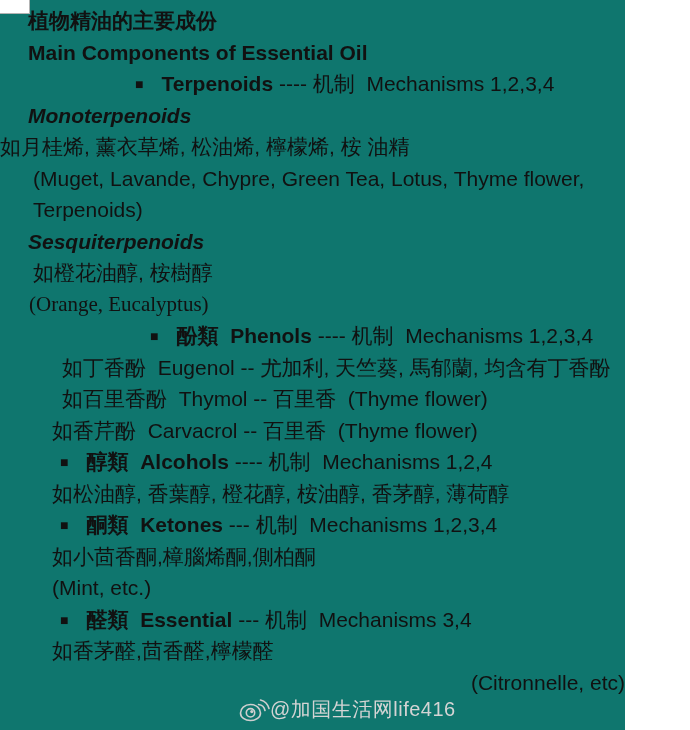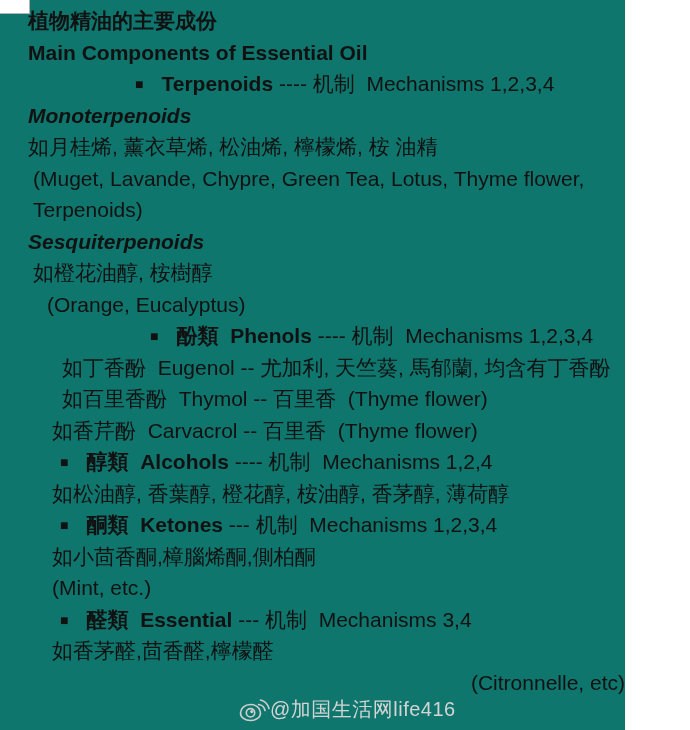--- a/index.html
+++ b/index.html
@@ -67,26 +67,26 @@
 </head>
 <body>
 
 <div class="page">
   <div class="corner-box"></div>
   <div id="doc">
       <div class="line" style="padding-left: 28px;"><span class="seg b">植物精油的主要成份</span></div>
       <div class="line" style="padding-left: 28px;"><span class="seg b">Main Components of Essential Oil</span></div>
       <div class="line" style="padding-left: 135px;"><span class="bullet">■</span><span class="seg b">Terpenoids</span><span class="seg"> ---- 机制  Mechanisms 1,2,3,4</span></div>
       <div class="line" style="padding-left: 28px;"><span class="seg b i">Monoterpenoids</span></div>
-      <div class="line" style="padding-left: 28px;"><span class="seg">如月桂烯, 薰衣草烯, 松油烯, 檸檬烯, 桉 油精</span></div>
+      <div class="line" style=""><span class="seg">如月桂烯, 薰衣草烯, 松油烯, 檸檬烯, 桉 油精</span></div>
       <div class="line" style="padding-left: 33px;"><span class="seg">(Muget, Lavande, Chypre, Green Tea, Lotus, Thyme flower,</span></div>
       <div class="line" style="padding-left: 33px;"><span class="seg">Terpenoids)</span></div>
       <div class="line" style="padding-left: 28px;"><span class="seg b i">Sesquiterpenoids</span></div>
       <div class="line" style="padding-left: 33px;"><span class="seg">如橙花油醇, 桉樹醇</span></div>
-      <div class="line" style="padding-left: 47px;"><span class="seg">(Orange, Eucalyptus)</span></div>
+      <div class="line" style="padding-left: 29px; font-family: Liberation Serif, serif;"><span class="seg">(Orange, Eucalyptus)</span></div>
       <div class="line" style="padding-left: 150px;"><span class="bullet">■</span><span class="seg b">酚類  Phenols</span><span class="seg"> ---- 机制  Mechanisms 1,2,3,4</span></div>
       <div class="line" style="padding-left: 62px;"><span class="seg">如丁香酚  Eugenol -- 尤加利, 天竺葵, 馬郁蘭, 均含有丁香酚</span></div>
       <div class="line" style="padding-left: 62px;"><span class="seg">如百里香酚  Thymol -- 百里香  (Thyme flower)</span></div>
       <div class="line" style="padding-left: 52px;"><span class="seg">如香芹酚  Carvacrol -- 百里香  (Thyme flower)</span></div>
       <div class="line" style="padding-left: 60px;"><span class="bullet">■</span><span class="seg b">醇類  Alcohols</span><span class="seg"> ---- 机制  Mechanisms 1,2,4</span></div>
       <div class="line" style="padding-left: 52px;"><span class="seg">如松油醇, 香葉醇, 橙花醇, 桉油醇, 香茅醇, 薄荷醇</span></div>
       <div class="line" style="padding-left: 60px;"><span class="bullet">■</span><span class="seg b">酮類  Ketones</span><span class="seg"> --- 机制  Mechanisms 1,2,3,4</span></div>
       <div class="line" style="padding-left: 52px;"><span class="seg">如小茴香酮,樟腦烯酮,側柏酮</span></div>
       <div class="line" style="padding-left: 52px;"><span class="seg">(Mint, etc.)</span></div>
       <div class="line" style="padding-left: 60px;"><span class="bullet">■</span><span class="seg b">醛類  Essential</span><span class="seg"> --- 机制  Mechanisms 3,4</span></div>

